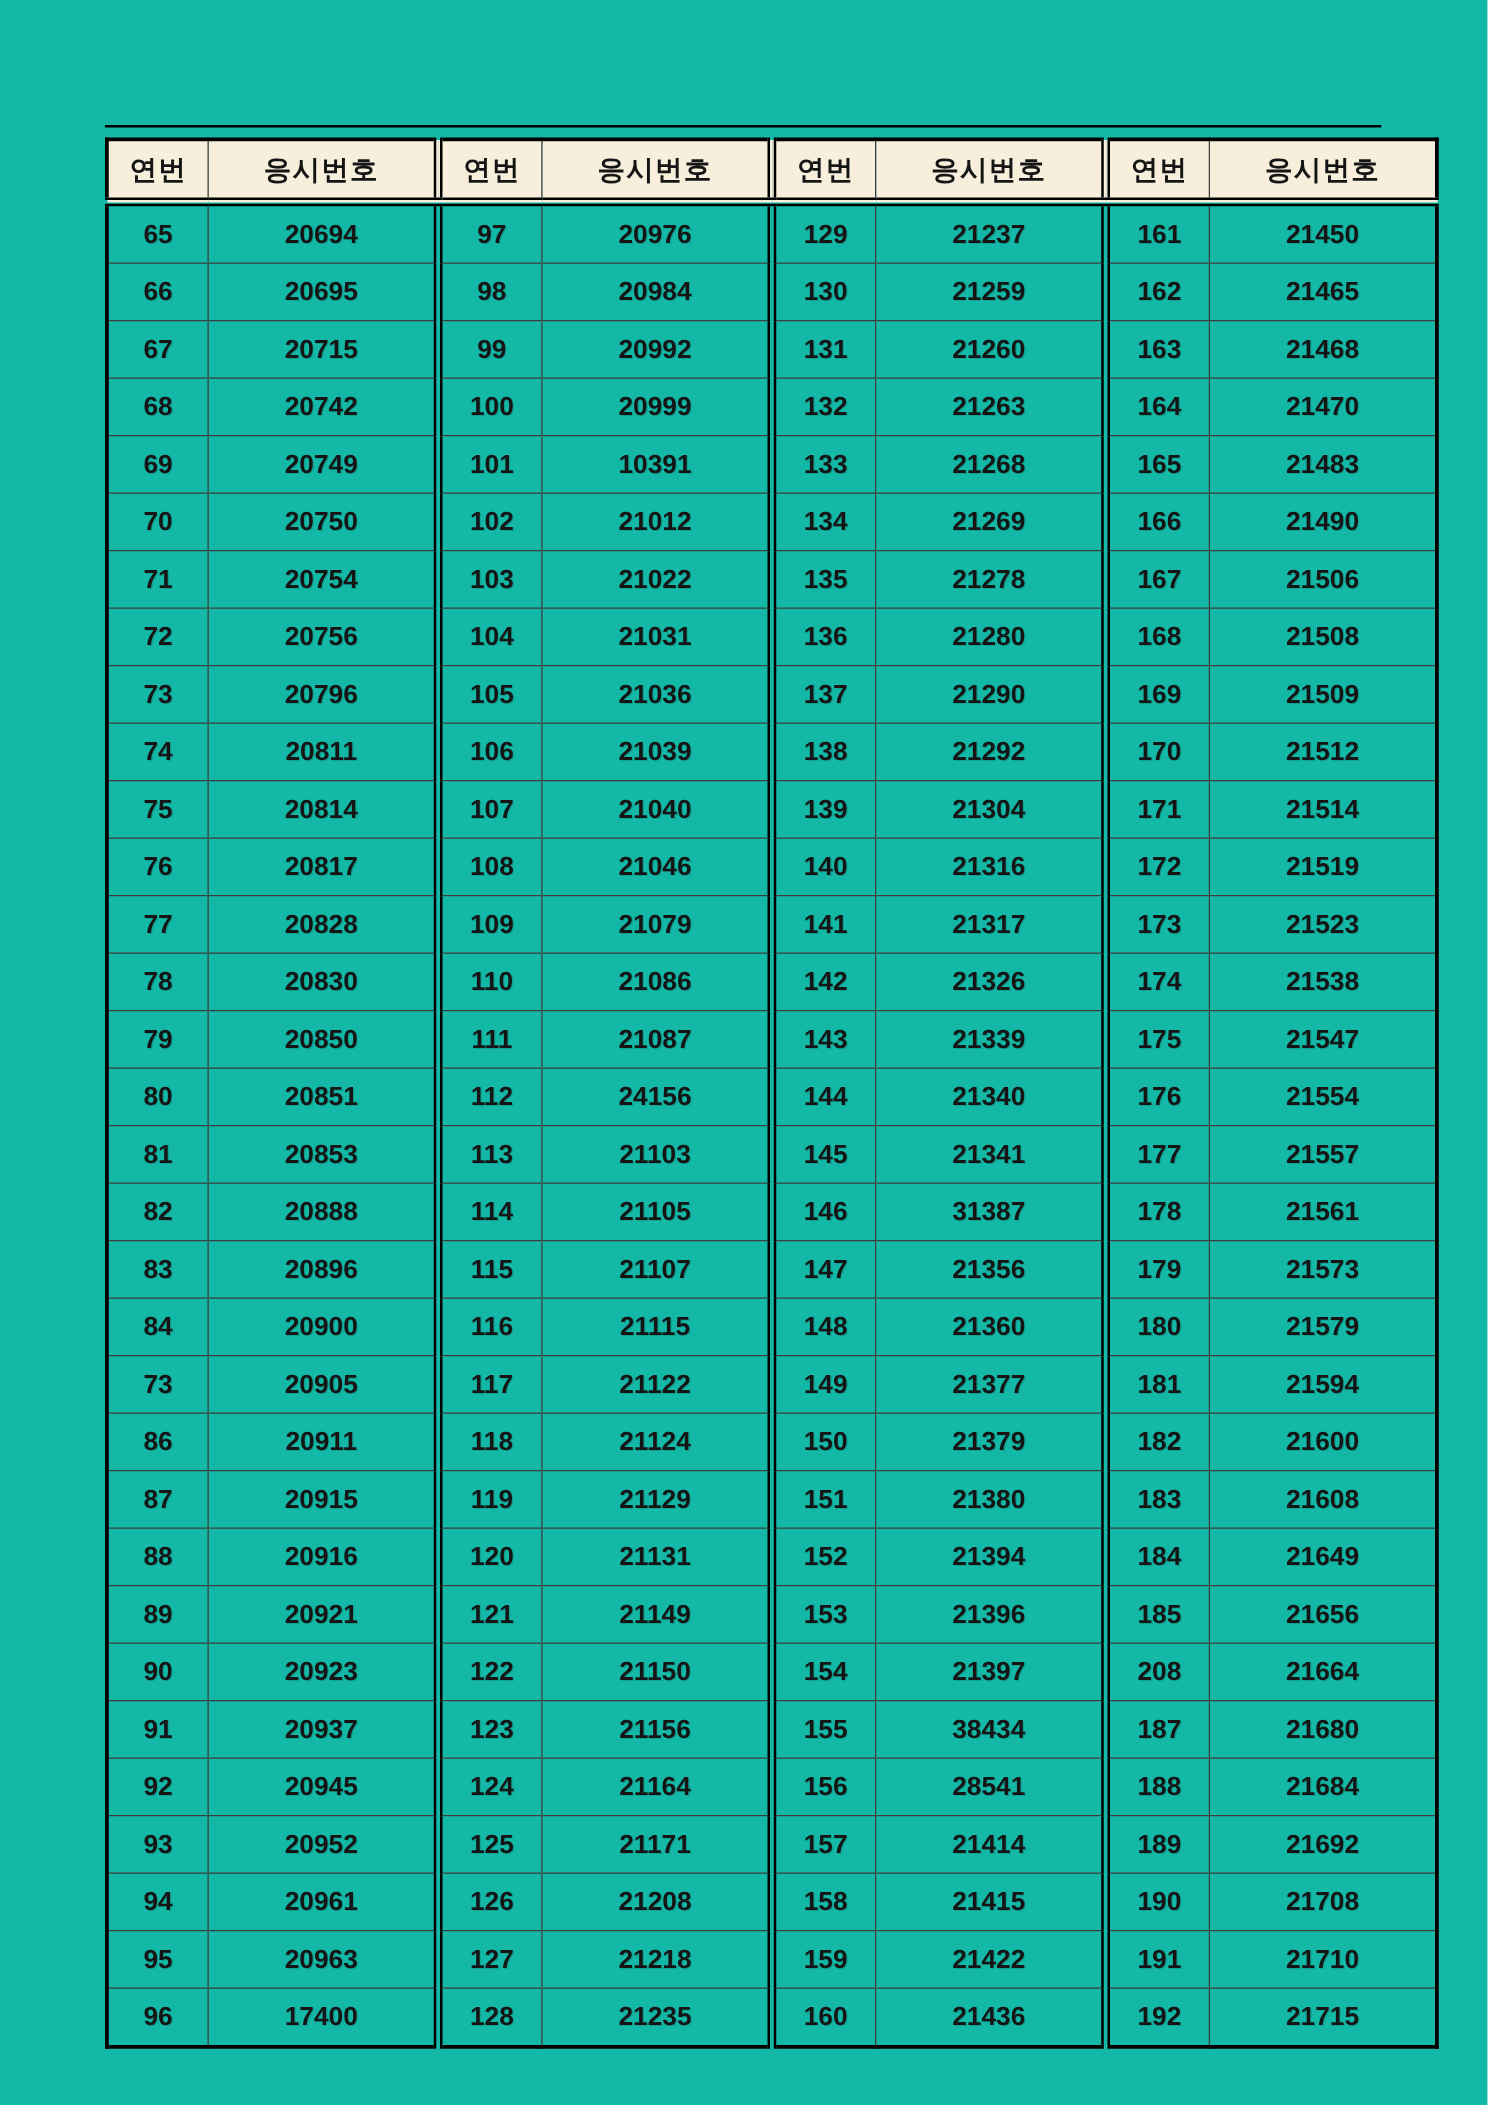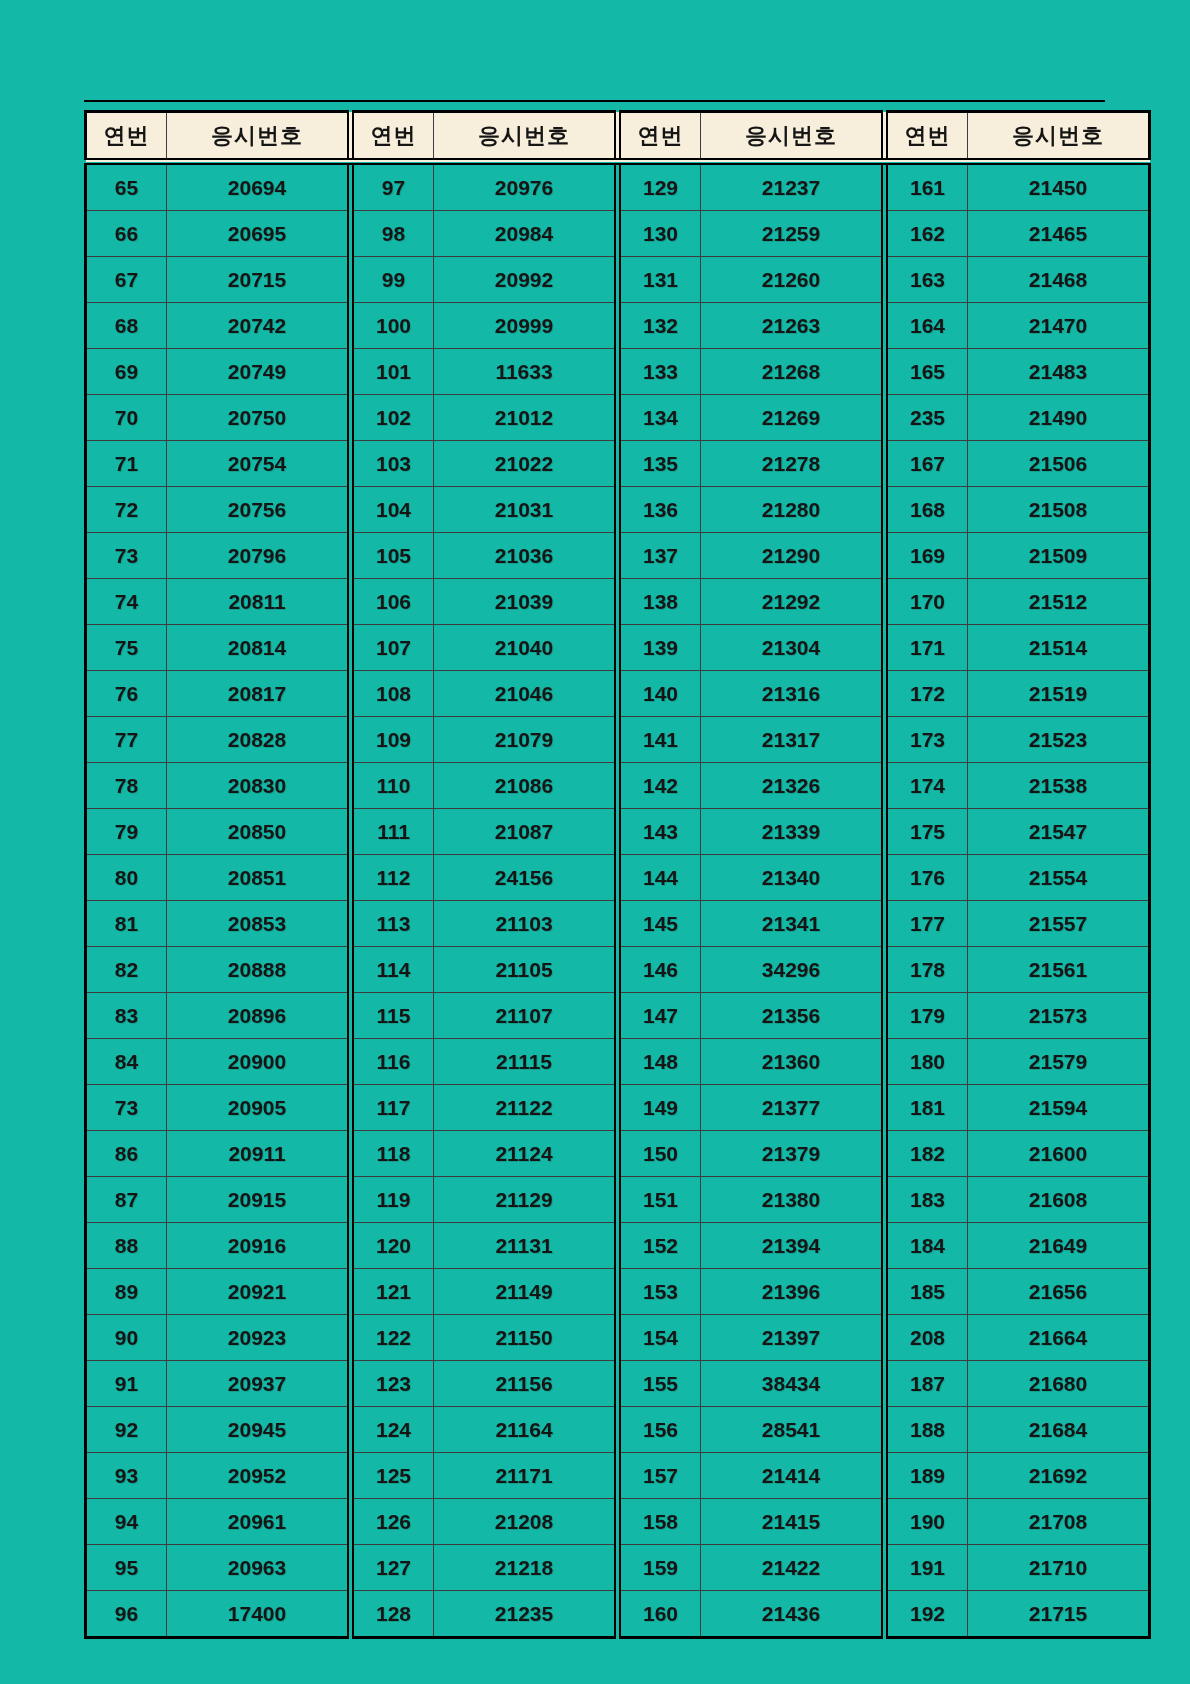--- a/index.html
+++ b/index.html
@@ -110,34 +110,34 @@
             <td class="col-id">20999</td>
             <td class="col-no group-sep">132</td>
             <td class="col-id">21263</td>
             <td class="col-no group-sep">164</td>
             <td class="col-id">21470</td>
           </tr>
           <tr>
             <td class="col-no">69</td>
             <td class="col-id">20749</td>
             <td class="col-no group-sep">101</td>
-            <td class="col-id">11633</td>
+            <td class="col-id">10391</td>
             <td class="col-no group-sep">133</td>
             <td class="col-id">21268</td>
             <td class="col-no group-sep">165</td>
             <td class="col-id">21483</td>
           </tr>
           <tr>
             <td class="col-no">70</td>
             <td class="col-id">20750</td>
             <td class="col-no group-sep">102</td>
             <td class="col-id">21012</td>
             <td class="col-no group-sep">134</td>
             <td class="col-id">21269</td>
-            <td class="col-no group-sep">235</td>
+            <td class="col-no group-sep">166</td>
             <td class="col-id">21490</td>
           </tr>
           <tr>
             <td class="col-no">71</td>
             <td class="col-id">20754</td>
             <td class="col-no group-sep">103</td>
             <td class="col-id">21022</td>
             <td class="col-no group-sep">135</td>
             <td class="col-id">21278</td>
             <td class="col-no group-sep">167</td>
@@ -242,21 +242,21 @@
             <td class="col-id">21341</td>
             <td class="col-no group-sep">177</td>
             <td class="col-id">21557</td>
           </tr>
           <tr>
             <td class="col-no">82</td>
             <td class="col-id">20888</td>
             <td class="col-no group-sep">114</td>
             <td class="col-id">21105</td>
             <td class="col-no group-sep">146</td>
-            <td class="col-id">34296</td>
+            <td class="col-id">31387</td>
             <td class="col-no group-sep">178</td>
             <td class="col-id">21561</td>
           </tr>
           <tr>
             <td class="col-no">83</td>
             <td class="col-id">20896</td>
             <td class="col-no group-sep">115</td>
             <td class="col-id">21107</td>
             <td class="col-no group-sep">147</td>
             <td class="col-id">21356</td>

